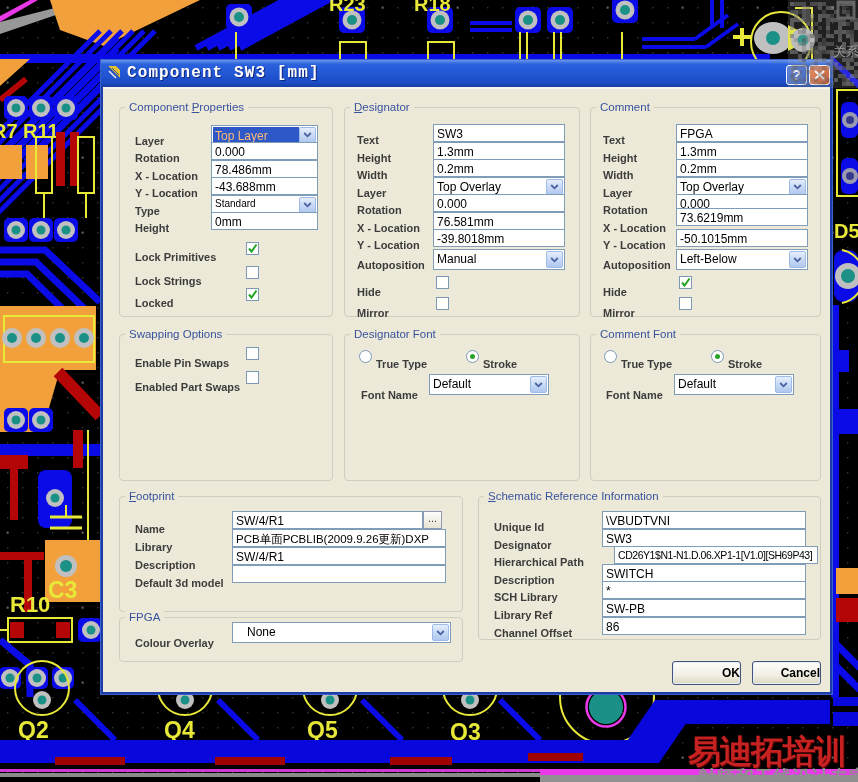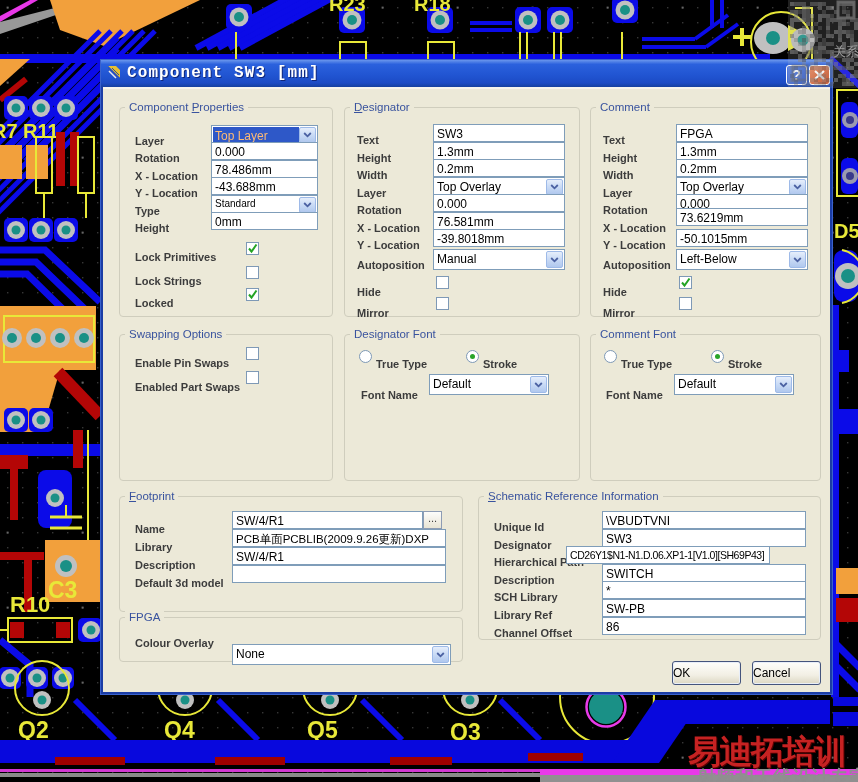--- a/index.html
+++ b/index.html
@@ -6,21 +6,21 @@
 .gt{position:absolute;background:#ece9d8;padding:0 4px;color:#39539e;font-size:11.5px;line-height:14px;white-space:nowrap;}
 .lb{position:absolute;font-weight:bold;color:#3c3c3c;white-space:nowrap;margin-top:8px;}
 .tf{position:absolute;background:#fff;border:1px solid #7f9db9;box-sizing:border-box;color:#000;
     padding-top:2px;white-space:nowrap;overflow:hidden;}
 .arr{position:absolute;right:1px;top:1px;bottom:1px;width:17px;border:1px solid #9ebae8;border-radius:2px;
     background:linear-gradient(#e6eefb,#cbdcf6 45%,#b0c8ee);box-sizing:border-box;}
 .cb{position:absolute;width:13px;height:13px;background:#fff;border:1px solid #7e99b6;box-sizing:border-box;}
 .rd{position:absolute;width:13px;height:13px;background:#fff;border:1px solid #7e99b6;border-radius:50%;box-sizing:border-box;}
 .btn{position:absolute;border:1px solid #44547c;border-radius:3px;box-sizing:border-box;
     background:linear-gradient(#fefefb,#f2efe4 60%,#dcd7c2);color:#000;font-size:12px;
-    text-align:left;line-height:22px;box-shadow:inset 0 0 0 1px #e8eef8;}
+    text-align:right;line-height:22px;box-shadow:inset 0 0 0 1px #e8eef8;font-weight:bold;}
 </style></head>
 <body>
 <svg width="858" height="782" viewBox="0 0 858 782" style="position:absolute;left:0;top:0">
     <defs>
       <pattern id="dg" width="15" height="15" patternUnits="userSpaceOnUse">
         <rect x="7" y="7" width="1.4" height="1.4" fill="#363636"></rect>
       </pattern>
       <pattern id="dg2" width="75" height="75" patternUnits="userSpaceOnUse">
         <rect x="6.6" y="6.6" width="2" height="2" fill="#666666"></rect>
       </pattern>
@@ -398,33 +398,33 @@
     <div class="lb" style="left:135px;top:551px;font-size:11px">Description</div>
     <div class="lb" style="left:135px;top:569px;font-size:11px">Default 3d model</div>
     <div class="tf" style="left:232px;top:511px;width:191px;height:18px;font-size:12px;padding-left:3px;letter-spacing:0px">SW/4/R1</div>
     <div style="position:absolute;left:423px;top:511px;width:19px;height:18px;border:1px solid #8d9cb4;background:linear-gradient(#fdfdfb,#e8e4d4);box-sizing:border-box;text-align:center;font-size:11px;color:#444;line-height:12px">...</div>
     <div class="tf" style="left:232px;top:529px;width:214px;height:18px;font-size:11.5px;padding-left:3px;letter-spacing:0px">PCB单面PCBLIB(2009.9.26更新)DXP</div>
     <div class="tf" style="left:232px;top:547px;width:214px;height:18px;font-size:12px;padding-left:3px;letter-spacing:0px">SW/4/R1</div>
     <div class="tf" style="left:232px;top:565px;width:214px;height:18px;font-size:12px;padding-left:3px;letter-spacing:0px"></div>
     <div class="grp" style="left:119px;top:617px;width:344px;height:45px"></div>
     <div class="gt" style="left:125px;top:610px">FPGA</div>
     <div class="lb" style="left:135px;top:629px;font-size:11px">Colour Overlay</div>
-    <div class="tf" style="left:232px;top:644px;width:219px;height:21px;font-size:12px;padding-left:3px;padding-top:2px">None<div class="arr">
+    <div class="tf" style="left:232px;top:622px;width:219px;height:21px;font-size:12px;padding-left:14px;padding-top:2px">None<div class="arr">
         <svg width="9" height="6" style="position:absolute;left:50%;top:50%;margin:-3px 0 0 -4.5px">
           <path d="M1.2 1 L4.5 4.3 L7.8 1" stroke="#4b61a2" stroke-width="1.8" fill="none"></path>
         </svg>
       </div></div>
     <div class="grp" style="left:478px;top:496px;width:343px;height:144px"></div>
     <div class="gt" style="left:484px;top:489px"><u>S</u>chematic Reference Information</div>
     <div class="lb" style="left:494px;top:513px;font-size:11px">Unique Id</div>
     <div class="tf" style="left:602px;top:511px;width:204px;height:17.6px;font-size:12px;padding-left:3px;letter-spacing:0px">\VBUDTVNI</div>
     <div class="lb" style="left:494px;top:531px;font-size:11px">Designator</div>
     <div class="tf" style="left:602px;top:529px;width:204px;height:17.6px;font-size:12px;padding-left:3px;letter-spacing:0px">SW3</div>
     <div class="lb" style="left:494px;top:548px;font-size:11px">Hierarchical Path</div>
-    <div class="tf" style="left:566px;top:546px;width:204px;height:17.6px;font-size:10.5px;padding-left:3px;letter-spacing:-0.45px">CD26Y1$N1-N1.D.06.XP1-1[V1.0][SH69P43]</div>
+    <div class="tf" style="left:614px;top:546px;width:204px;height:17.6px;font-size:10.5px;padding-left:3px;letter-spacing:-0.45px">CD26Y1$N1-N1.D.06.XP1-1[V1.0][SH69P43]</div>
     <div class="lb" style="left:494px;top:566px;font-size:11px">Description</div>
     <div class="tf" style="left:602px;top:564px;width:204px;height:17.6px;font-size:12px;padding-left:3px;letter-spacing:0px">SWITCH</div>
     <div class="lb" style="left:494px;top:583px;font-size:11px">SCH Library</div>
     <div class="tf" style="left:602px;top:581px;width:204px;height:17.6px;font-size:12px;padding-left:3px;letter-spacing:0px">*</div>
     <div class="lb" style="left:494px;top:601px;font-size:11px">Library Ref</div>
     <div class="tf" style="left:602px;top:599px;width:204px;height:17.6px;font-size:12px;padding-left:3px;letter-spacing:0px">SW-PB</div>
     <div class="lb" style="left:494px;top:619px;font-size:11px">Channel Offset</div>
     <div class="tf" style="left:602px;top:617px;width:204px;height:17.6px;font-size:12px;padding-left:3px;letter-spacing:0px">86</div>
     <div class="btn" style="left:672px;top:661px;width:69px;height:24px">OK</div>
     <div class="btn" style="left:752px;top:661px;width:69px;height:24px">Cancel</div>

